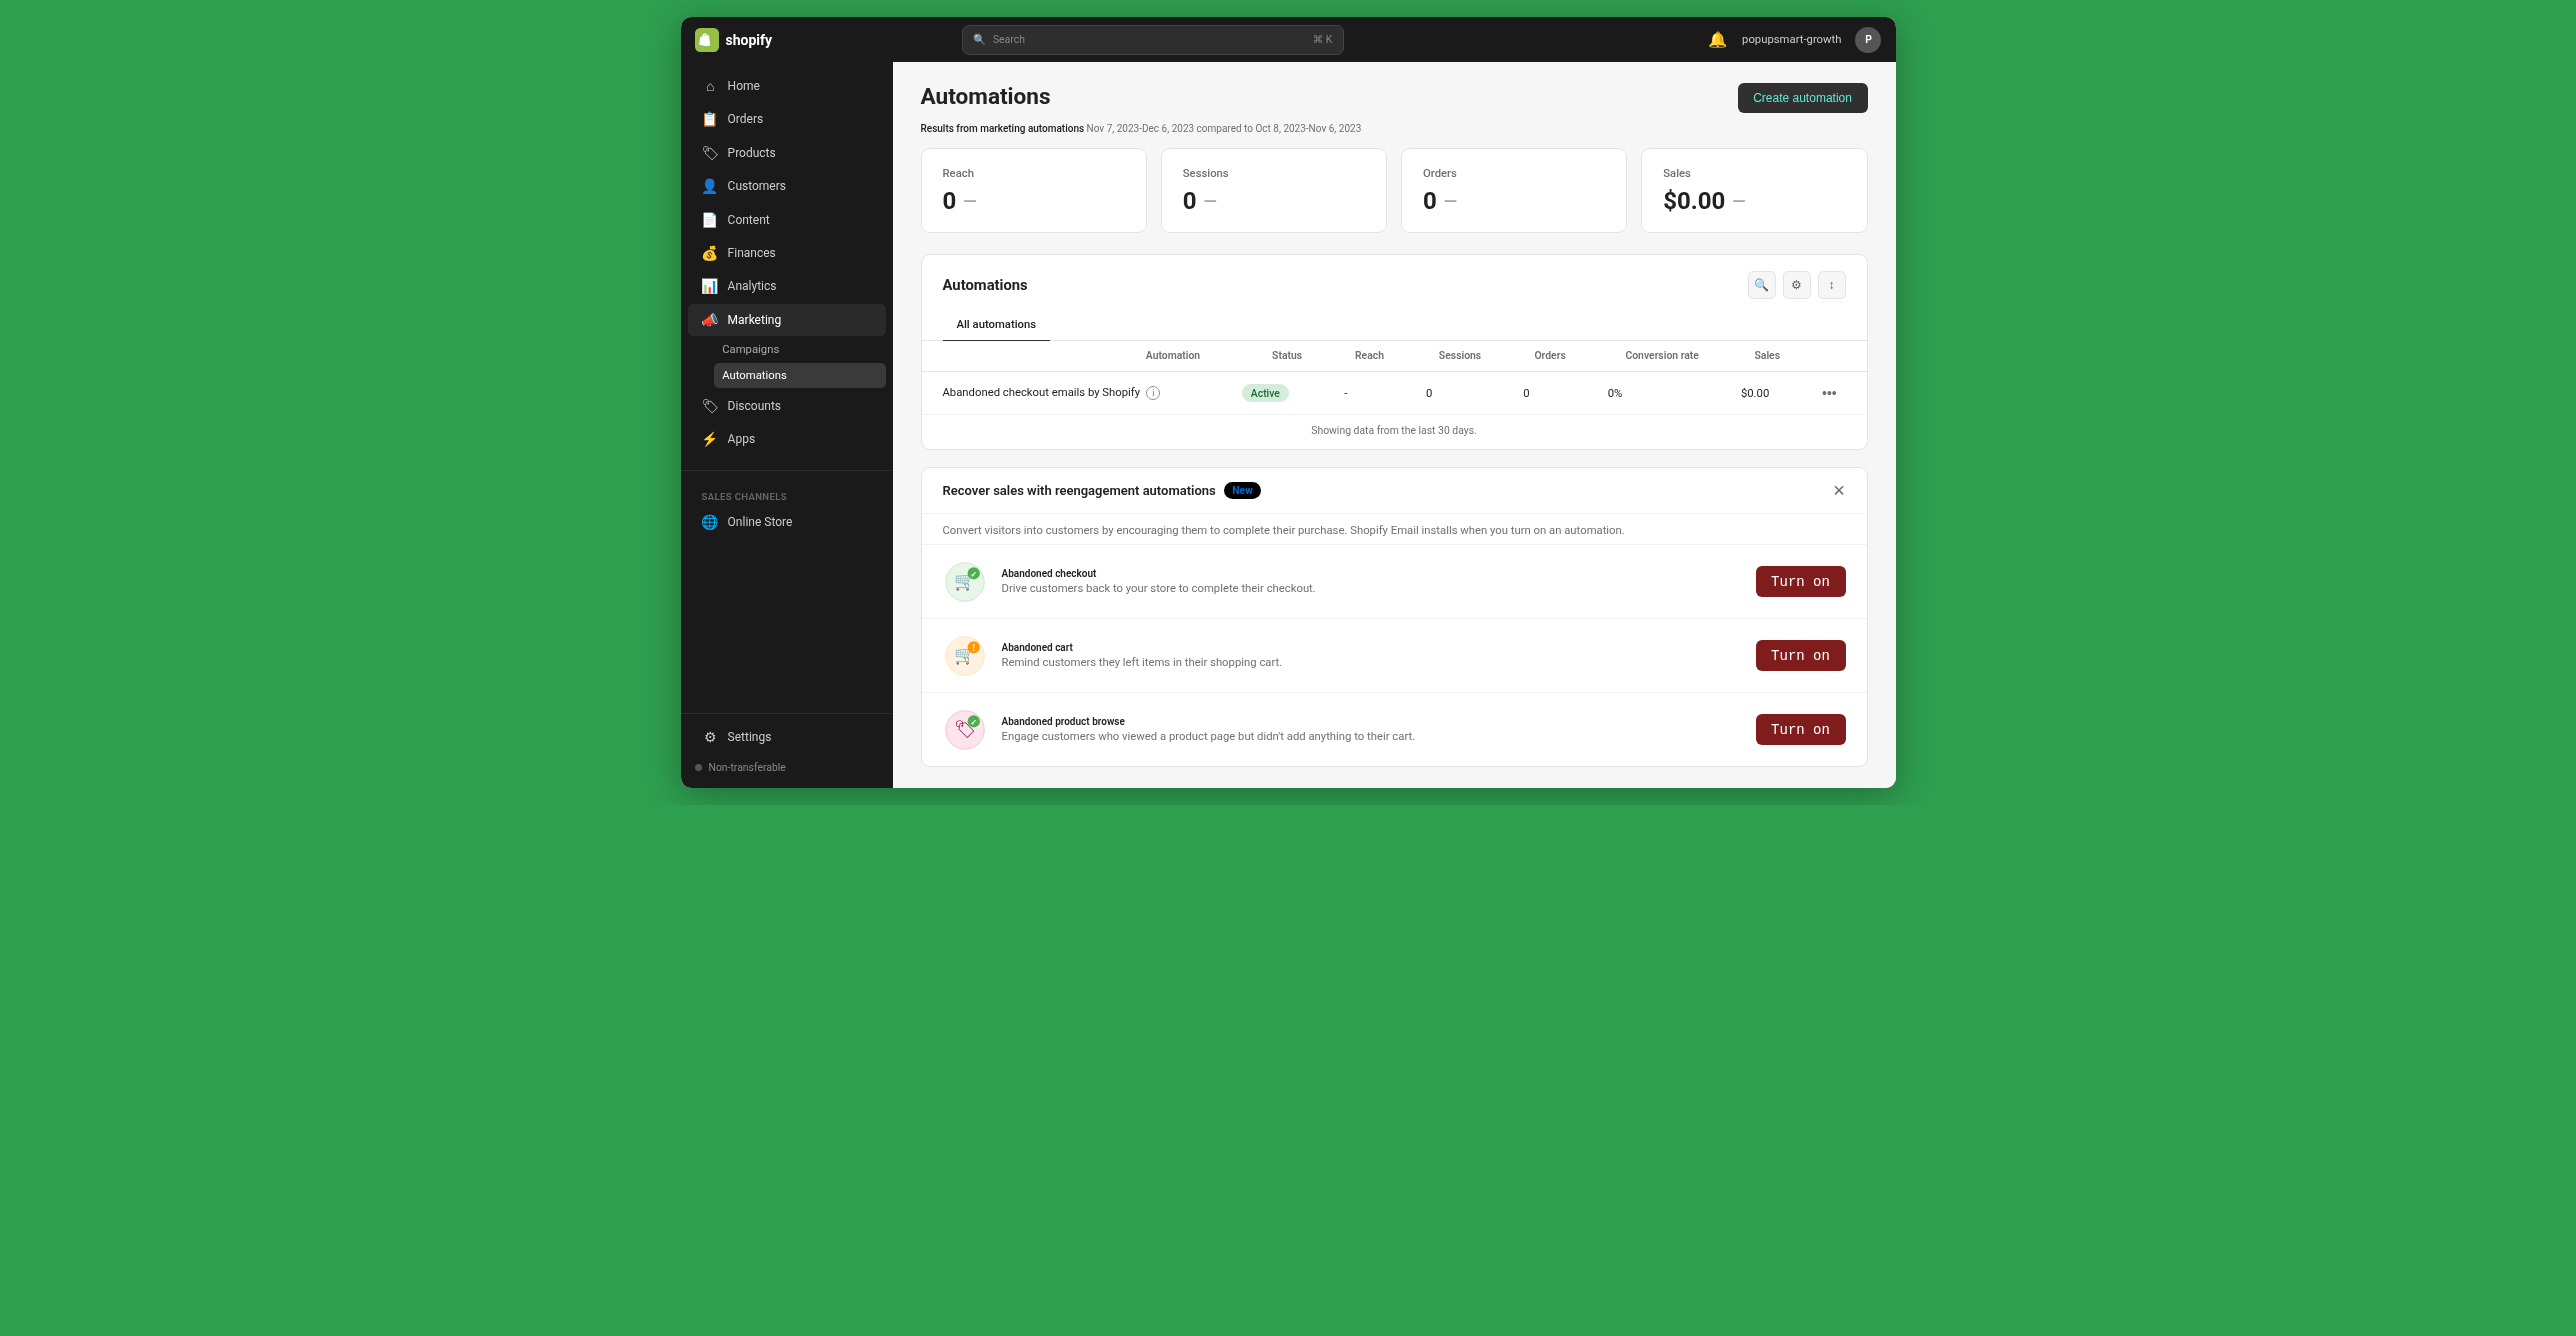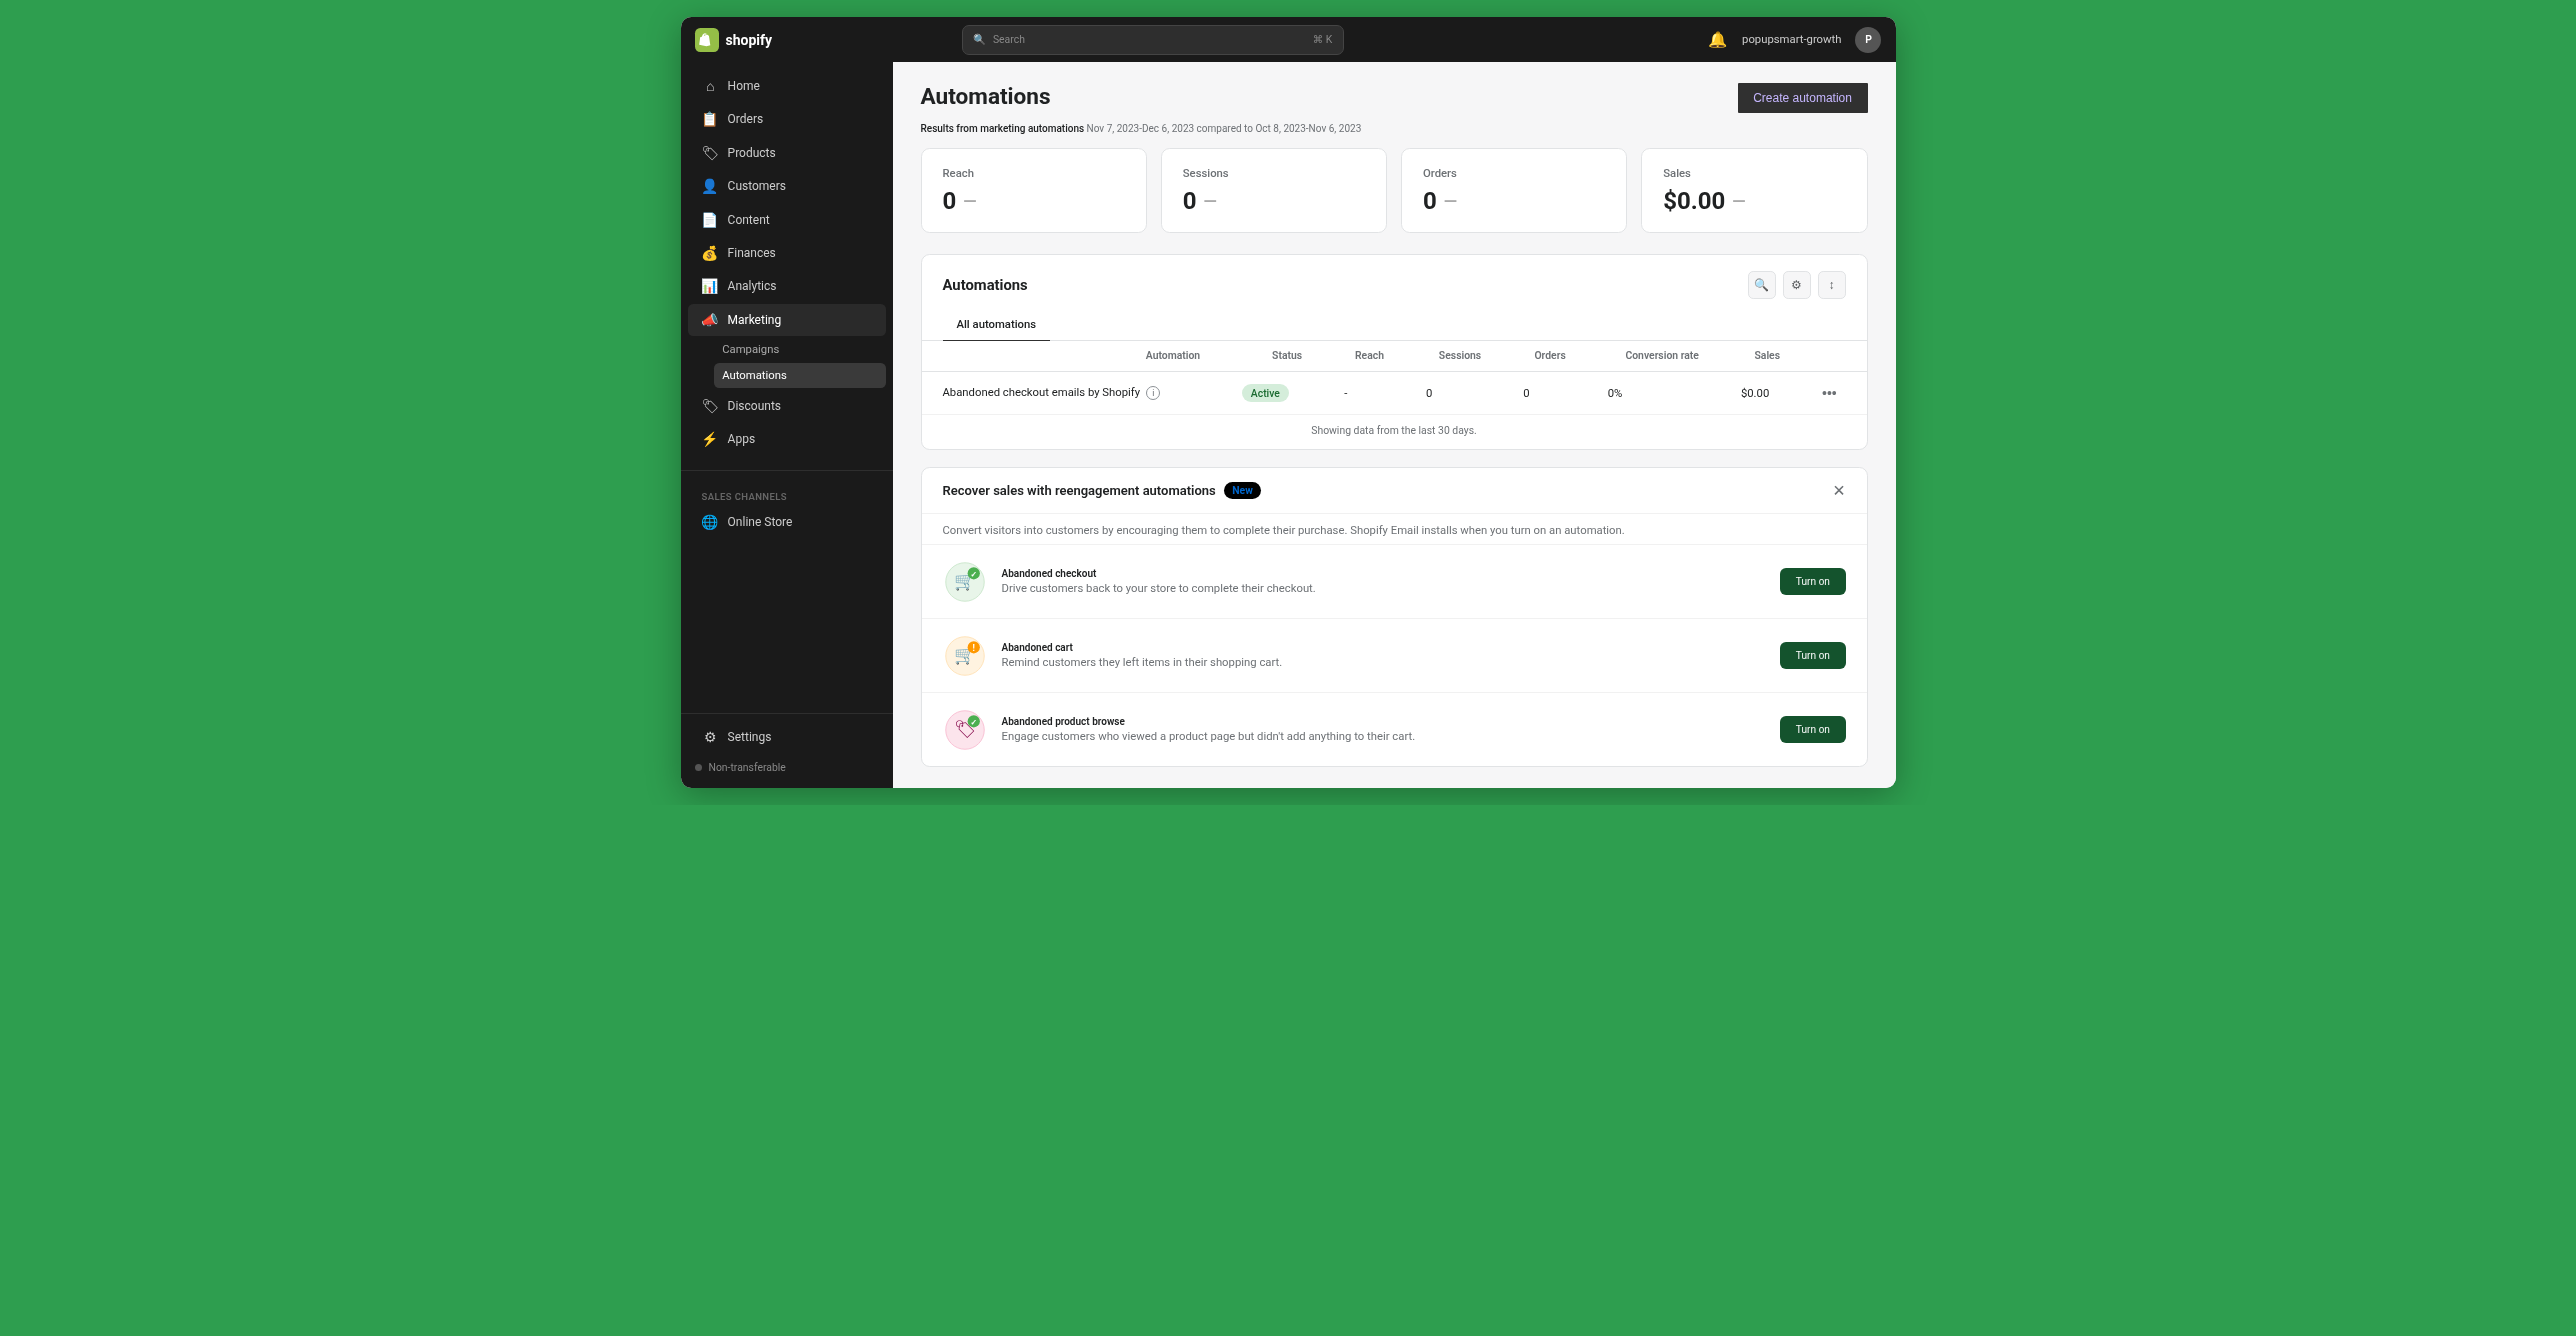--- a/index.html
+++ b/index.html
@@ -166,23 +166,23 @@
       justify-content: space-between;
       margin-bottom: 10.4px;
     }
     .page-title {
       font-size: 22.6px;
       font-weight: 700;
       color: #202223;
     }
     .btn-primary {
       background: #303030;
-      color: #c4b5fd;
+      color: #5eead4;
       border: none;
-      border-radius: 1px;
+      border-radius: 6px;
       padding: 7.8px 15.6px;
       font-size: 12px;
       font-weight: 500;
       cursor: pointer;
     }
     .results-label {
       font-size: 10px;
       color: #6d7175;
       margin-bottom: 14px;
     }
@@ -385,30 +385,31 @@
       font-size: 10px;
       font-weight: 600;
       color: #202223;
       margin-bottom: 2.6px;
     }
     .automation-desc {
       font-size: 11.3px;
       color: #6d7175;
     }
     .btn-turn-on {
-      background: #14532d;
+      background: #7f1d1d;
       color: #fff;
       border: none;
       border-radius: 6px;
       padding: 7.8px 15.6px;
-      font-size: 10px;
+      font-size: 14px;
       font-weight: 500;
       cursor: pointer;
       white-space: nowrap;
       flex-shrink: 0;
+      font-family: Liberation Mono, monospace;
     }
   </style>
 </head>
 <body>
 
 <div class="app-window">
 
   <div class="topbar">
     <div class="topbar-logo">
       <div class="logo-icon">

